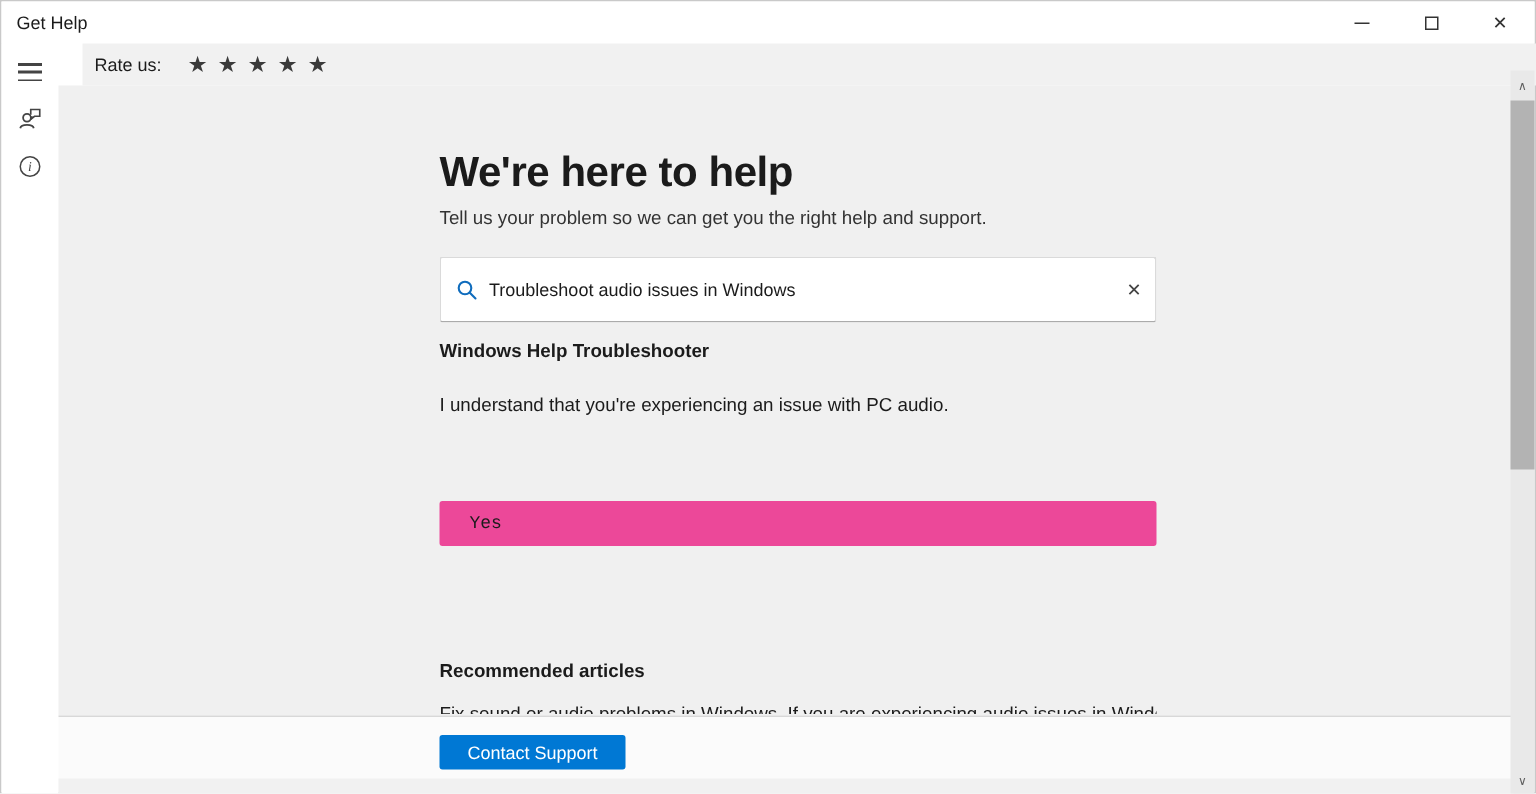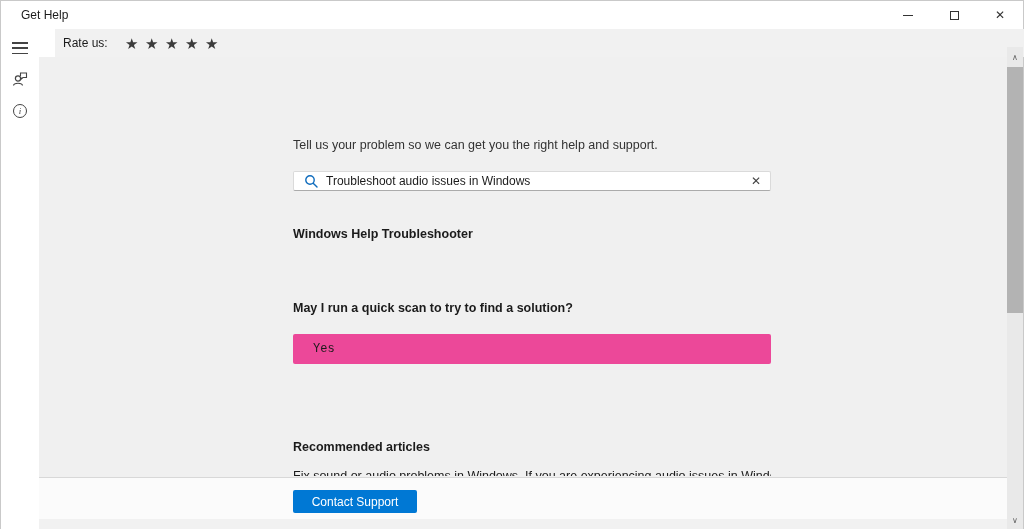--- a/index.html
+++ b/index.html
@@ -3,21 +3,21 @@
 <meta charset="utf-8">
 <style>
   * { margin: 0; padding: 0; box-sizing: border-box; }
   html, body { width: 1024px; height: 529px; overflow: hidden; }
   body { font-family: "Liberation Sans", sans-serif; background: #fff; }
 
   #window { position: relative; width: 1024px; height: 529px; background: #fff; border: 1px solid #c9c9c9; }
 
   
   #titlebar { position: absolute; top: 0; left: 0; width: 100%; height: 28px; background: #ffffff; display: flex; align-items: center; }
-  .titlebar-title { font-size: 12px; color: #1b1b1b; padding-left: 20px; }
+  .titlebar-title { font-size: 12px; color: #1b1b1b; padding-left: 10px; }
   .window-controls { position: absolute; right: 0; top: 0; height: 28px; display: flex; }
   .win-btn { width: 46px; height: 28px; display: flex; align-items: center; justify-content: center; cursor: default; }
   .min-glyph { width: 10px; height: 1px; background: #333; display: block; }
   .max-glyph { width: 9px; height: 9px; border: 1px solid #333; display: block; }
   .close-glyph { font-size: 12px; color: #333; line-height: 1; }
 
   
   #sidebar { position: absolute; top: 28px; left: 0; width: 38px; height: 501px; background: #ffffff; }
   .hamburger { position: absolute; top: 13px; left: 11px; width: 16px; height: 12px; display: flex; flex-direction: column; justify-content: space-between; cursor: pointer; }
   .hamburger span { display: block; height: 1.5px; background: #444; }
@@ -32,21 +32,21 @@
   .stars { display: flex; margin-left: 14px; }
   .star { font-size: 15px; color: #3b3b3b; width: 20px; text-align: center; cursor: pointer; line-height: 1; }
 
   
   #main { position: absolute; top: 56px; left: 38px; width: 970px; height: 420px; background: #f0f0f0; overflow: hidden; }
   .content-col { position: absolute; left: 254px; width: 478px; }
 
   .heading { top: 42px; font-size: 28px; font-weight: 700; color: #1b1b1b; letter-spacing: -0.3px; }
   .subtitle { top: 81px; font-size: 12.5px; color: #333; }
 
-  .searchbox { top: 114px; height: 20px; background: #fff; border: 1px solid #dadada; border-bottom-color: #ababab; border-radius: 2px; display: flex; align-items: center; }
+  .searchbox { top: 114px; height: 44px; background: #fff; border: 1px solid #dadada; border-bottom-color: #ababab; border-radius: 2px; display: flex; align-items: center; }
   .search-glyph { margin-left: 10px; display: flex; align-items: center; }
   .search-value { font-size: 12px; color: #1b1b1b; margin-left: 8px; flex: 1; white-space: nowrap; overflow: hidden; }
   .clear-btn { width: 28px; height: 26px; display: flex; align-items: center; justify-content: center; font-size: 12px; color: #444; cursor: pointer; }
 
   .bot-title { top: 170px; font-size: 12.5px; font-weight: 700; color: #1b1b1b; }
   .bot-message { top: 206px; font-size: 12.5px; color: #1b1b1b; }
   .bot-question { top: 244px; font-size: 12.5px; font-weight: 700; color: #1b1b1b; }
 
   .option-btn { height: 30px; background: #ec4899; border: none; border-radius: 2px; width: 478px; text-align: right; padding-left: 20px; font-size: 12px; color: #1b1b1b; font-family: Liberation Mono, monospace; cursor: pointer; display: flex; align-items: center; }
   .option-yes { top: 277px; }
@@ -113,37 +113,38 @@
     <div class="stars">
       <span class="star">★</span>
       <span class="star">★</span>
       <span class="star">★</span>
       <span class="star">★</span>
       <span class="star">★</span>
     </div>
   </div>
 
   <div id="main">
+    <h1 class="abs content-col heading">We're here to help</h1>
     <div class="abs content-col subtitle">Tell us your problem so we can get you the right help and support.</div>
 
     <div class="abs content-col searchbox">
       <span class="search-glyph">
         <svg width="14" height="14" viewBox="0 0 14 14">
           <circle cx="6" cy="6" r="4.2" fill="none" stroke="#0f6cbd" stroke-width="1.4"></circle>
           <line x1="9.2" y1="9.2" x2="13" y2="13" stroke="#0f6cbd" stroke-width="1.4" stroke-linecap="round"></line>
         </svg>
       </span>
       <span class="search-value">Troubleshoot audio issues in Windows</span>
       <span class="clear-btn">
         <span>✕</span>
       </span>
     </div>
 
     <div class="abs content-col bot-title">Windows Help Troubleshooter</div>
-    <div class="abs content-col bot-question">May I run a quick scan to try to find a solution?</div>
+    <div class="abs content-col bot-message">I understand that you're experiencing an issue with PC audio.</div>
 
     <button class="abs content-col option-btn option-yes">Yes</button>
 
     <div class="abs content-col rec-heading">Recommended articles</div>
     <div class="abs content-col rec-article">Fix sound or audio problems in Windows. If you are experiencing audio issues in Windows</div>
   </div>
 
   <div id="divider"></div>
   <div id="footer">
     <button class="contact-btn">Contact Support</button>

